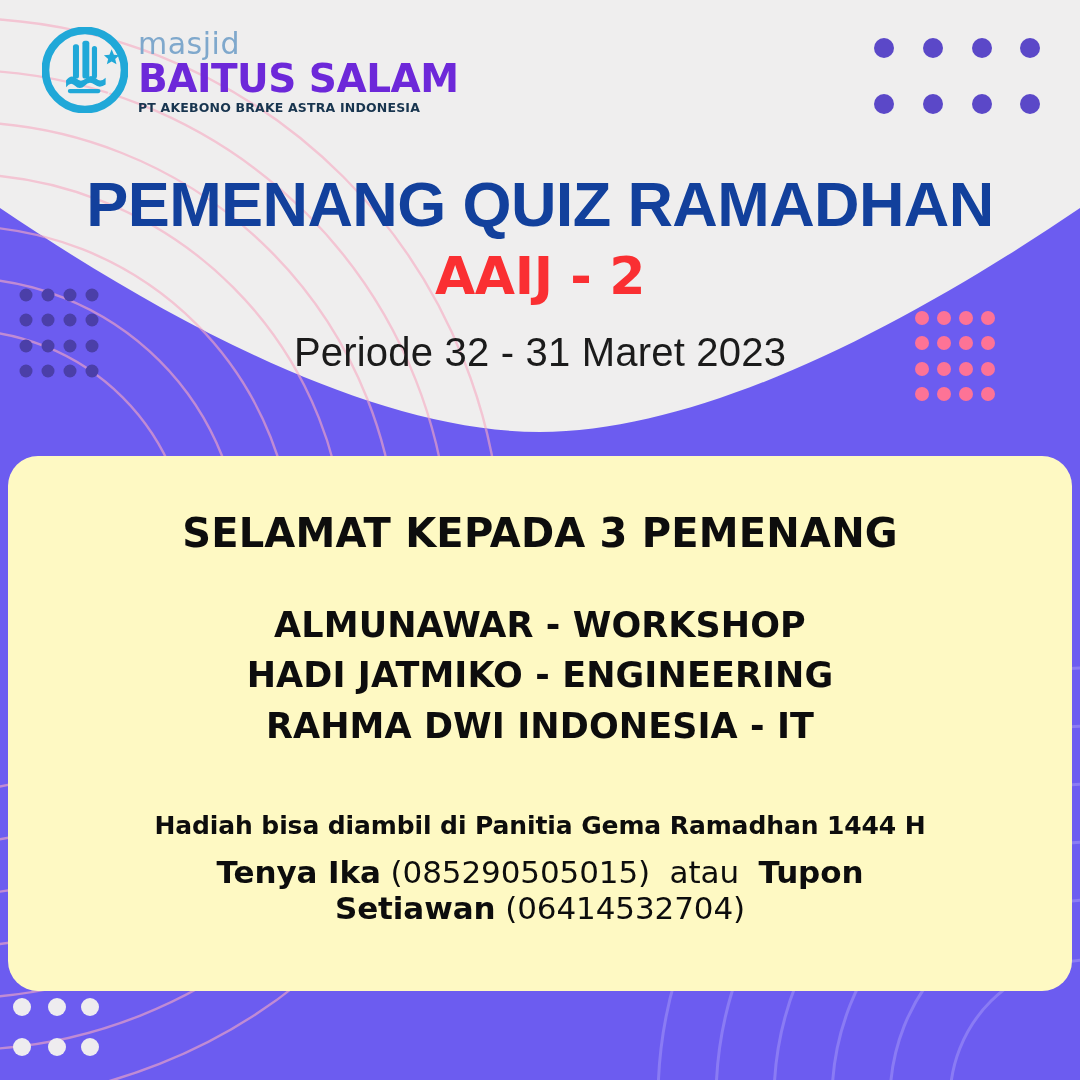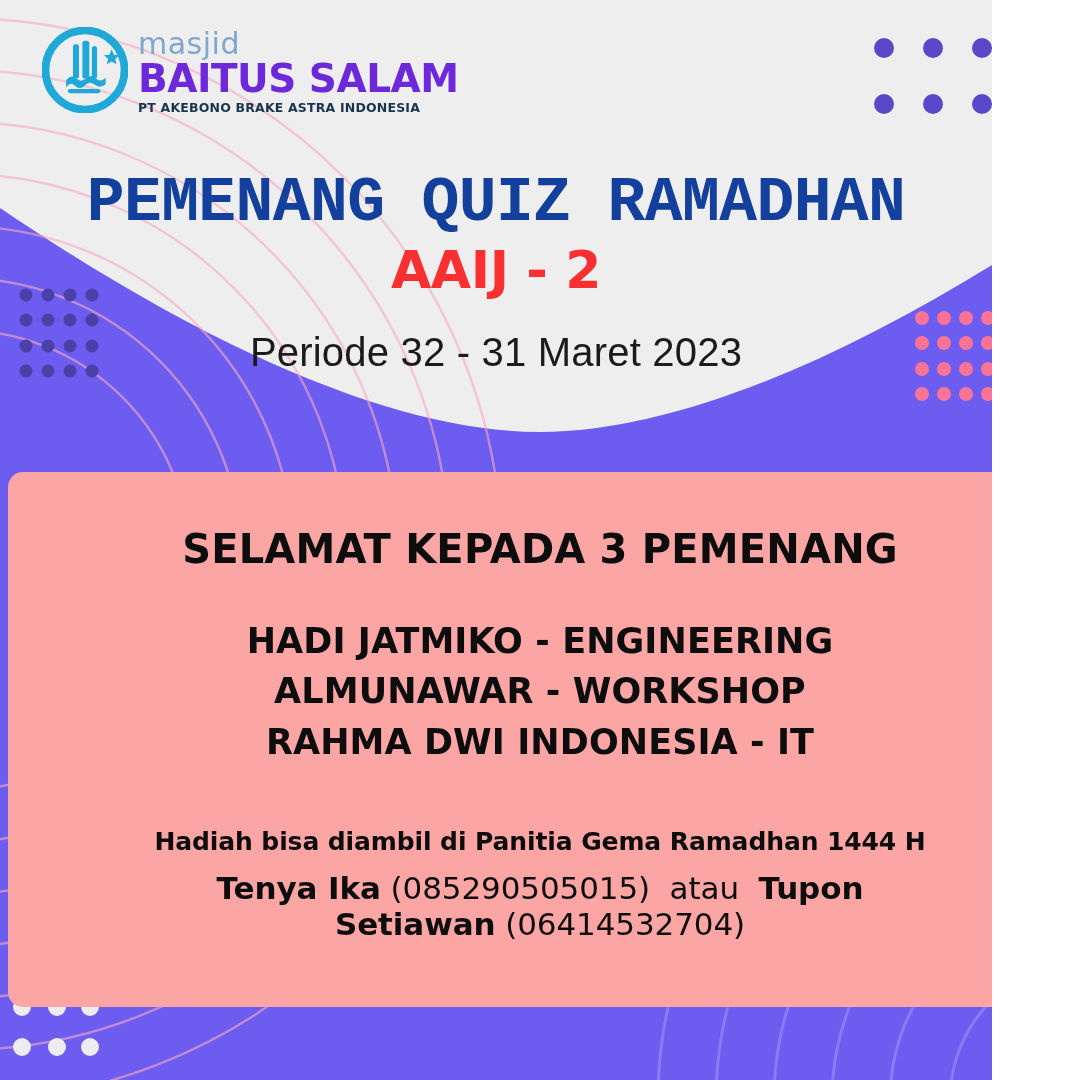--- a/index.html
+++ b/index.html
@@ -5,21 +5,21 @@
 <style>
   html, body {
     margin: 0;
     padding: 0;
     background: #ffffff;
   }
   * { box-sizing: border-box; }
 
   .poster {
     position: relative;
-    width: 992px;
+    width: 1080px;
     height: 1080px;
     overflow: hidden;
     background: #efeeee;
     font-family: "Liberation Sans", sans-serif;
   }
 
   
   .bg-art {
     position: absolute;
     inset: 0;
@@ -83,54 +83,54 @@
     top: 172px;
     text-align: center;
     z-index: 5;
   }
   .title-main {
     font-size: 63px;
     font-weight: bold;
     letter-spacing: -0.6px;
     color: #12409c;
     line-height: 1.02;
-    font-family: Liberation Mono, monospace;
+    font-family: Liberation Sans, sans-serif;
   }
   .title-sub {
     font-size: 52px;
     font-weight: bold;
     letter-spacing: -0.4px;
     color: #fa2f32;
     line-height: 1.1;
-    margin-top: 6px;
+    margin-top: 12px;
     font-family: "DejaVu Sans", sans-serif;
   }
   .period {
     position: absolute;
     left: 0;
     right: 0;
     top: 330px;
     text-align: center;
     font-size: 40px;
     font-weight: 400;
     color: #1b1b1b;
     letter-spacing: 0.2px;
     z-index: 5;
     font-family: "Liberation Sans", sans-serif;
   }
 
   
   .card {
     position: absolute;
     left: 8px;
-    top: 472px;
+    top: 456px;
     width: 1064px;
     height: 535px;
-    background: #fca5a5;
-    border-radius: 15px;
+    background: #fef9c3;
+    border-radius: 30px;
     z-index: 4;
     text-align: center;
   }
   .card-heading {
     margin-top: 54px;
     font-size: 40px;
     font-weight: bold;
     color: #0d0d0d;
     letter-spacing: 0.2px;
     font-family: "DejaVu Sans", sans-serif;
@@ -305,22 +305,22 @@
   <div class="title-wrap">
     <div class="title-main">PEMENANG QUIZ RAMADHAN</div>
     <div class="title-sub">AAIJ - 2</div>
   </div>
   <div class="period">Periode 32 - 31 Maret 2023</div>
 
   <div class="card">
     <div class="card-heading">SELAMAT KEPADA 3  PEMENANG</div>
 
     <div class="winners">
+      <div class="winner-line">ALMUNAWAR - WORKSHOP</div>
       <div class="winner-line">HADI JATMIKO - ENGINEERING</div>
-      <div class="winner-line">ALMUNAWAR - WORKSHOP</div>
       <div class="winner-line">RAHMA DWI INDONESIA  - IT</div>
     </div>
 
     <div class="claim-line">Hadiah bisa diambil di Panitia Gema Ramadhan 1444 H</div>
 
     <div class="contact-line">
       <span class="nm">Tenya Ika</span><span>&nbsp;</span><span class="ph">(085290505015)</span><span>&nbsp;&nbsp;</span><span class="jn">atau</span><span>&nbsp;&nbsp;</span><span class="nm">Tupon Setiawan</span><span>&nbsp;</span><span class="ph">(06414532704)</span>
     </div>
   </div>
 

